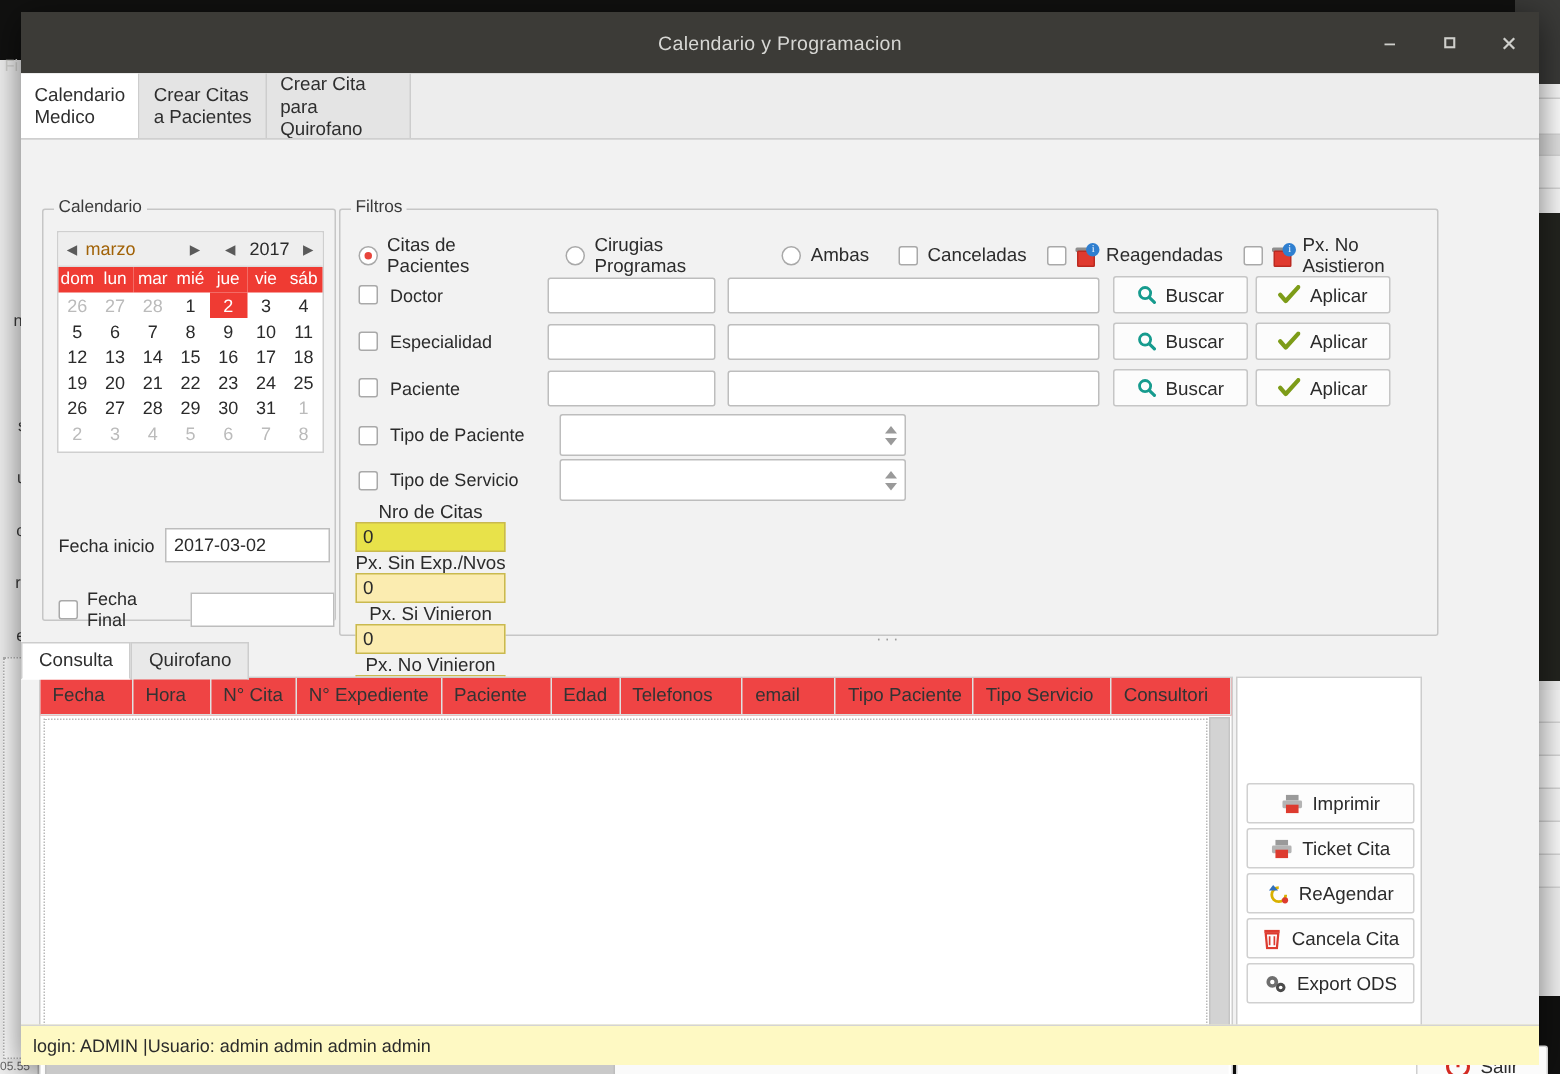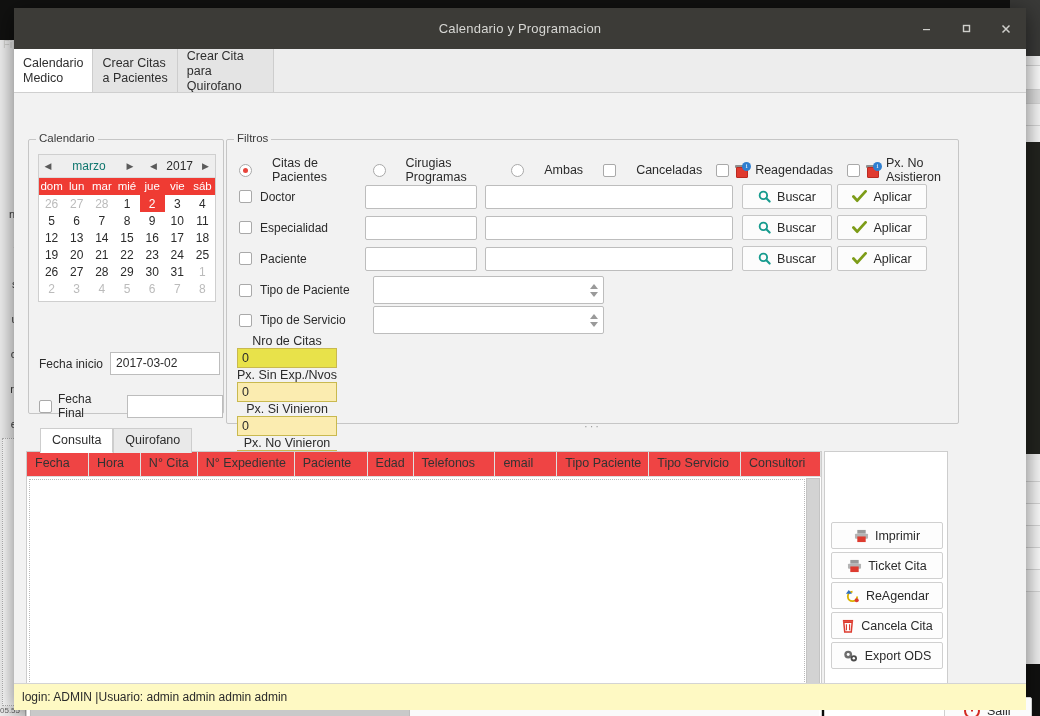--- a/index.html
+++ b/index.html
@@ -112,21 +112,21 @@
   
   .calwrap {
     position: absolute; left: 9px; top: 14px; width: 178px; height: 148px;
     background: #fff; border: 1px solid #cfcfcf;
   }
   .calnav {
     height: 23px; background: #eeeeee; border-bottom: 1px solid #dcdcdc;
     display: flex; align-items: center; position: relative; font-size: 12px;
   }
   .calnav .arr { width: 18px; text-align: center; color: #5a5a5a; font-size: 9px; }
-  .calnav .mon { width: 64px; text-align: center; color: #0f766e; }
+  .calnav .mon { width: 64px; text-align: left; color: #a16207; }
   .calnav .yr  { position: absolute; right: 22px; color: #2b2b2b; }
   .calnav .yarrL { position: absolute; right: 58px; color: #5a5a5a; font-size: 9px;}
   .calnav .yarrR { position: absolute; right: 6px; color: #5a5a5a; font-size: 9px;}
 
   table.cal { width: 100%; border-collapse: collapse; table-layout: fixed; }
   table.cal th {
     background: #ef3b33; color: #ffffff; font-weight: normal;
     font-size: 11.5px; padding: 2px 0 3px 0; text-align: center;
   }
   table.cal td {
@@ -157,21 +157,21 @@
     border-radius: 50%; display: inline-block; position: relative; flex: 0 0 auto;
   }
   .rd.on::after {
     content:""; position: absolute; left: 3px; top: 3px; width: 5px; height: 5px;
     border-radius: 50%; background: #e8453c;
   }
 
   
   .filtrow { position: absolute; display: flex; align-items: center; }
   .optsrow { position: absolute; left: 12px; top: 16px; display: flex; align-items: center; gap: 0; }
-  .optsrow .opt { display: flex; align-items: center; gap: 20px; margin-right: 20px; font-size: 12.5px; }
+  .optsrow .opt { display: flex; align-items: center; gap: 6px; margin-right: 20px; font-size: 12.5px; }
 
   .icon-reag { width: 18px; height: 15px; position: relative; flex: 0 0 auto; }
   .icon-reag .base {
     position: absolute; left: 3px; top: 4px; width: 12px; height: 11px;
     background: #e03a2f; border: 1px solid #bb2a21; border-radius: 1px;
   }
   .icon-reag .lid {
     position: absolute; left: 2px; top: 2px; width: 14px; height: 3px;
     background: #8e8e8e; border-radius: 1px;
   }
@@ -202,21 +202,21 @@
   .spin .dn { border-top: 5px solid #9a9a9a; }
 
   .countsrow { position: absolute; left: 10px; top: 194px; display: flex; align-items: center; flex-direction: column; }
   .countsrow .lbl { font-size: 12.5px; color: #2b2b2b; margin-right: 3px; }
   .countfield {
     height: 20px; border: 1px solid #c9b94f; font-size: 12.5px; line-height: 18px;
     padding: 0 4px; color: #2b2b2b; margin-right: 3px;
   }
 
   
-  .btabs { position: absolute; left: 26px; top: 379px; display: flex; z-index: 3; }
+  .btabs { position: absolute; left: 0; top: 379px; display: flex; z-index: 3; }
   .btab {
     padding: 4px 11px 5px 11px; font-size: 12.5px; border: 1px solid #cdcdcd;
     background: #e9e9e9; color: #2e2e2e; border-bottom: none;
   }
   .btab.active { background: #ffffff; border-bottom: 1px solid #fff; }
 
   .tablepanel {
     position: absolute; left: 12px; top: 402px; width: 796px; height: 272px;
     background: #fff; border: 1px solid #cdcdcd;
   }

